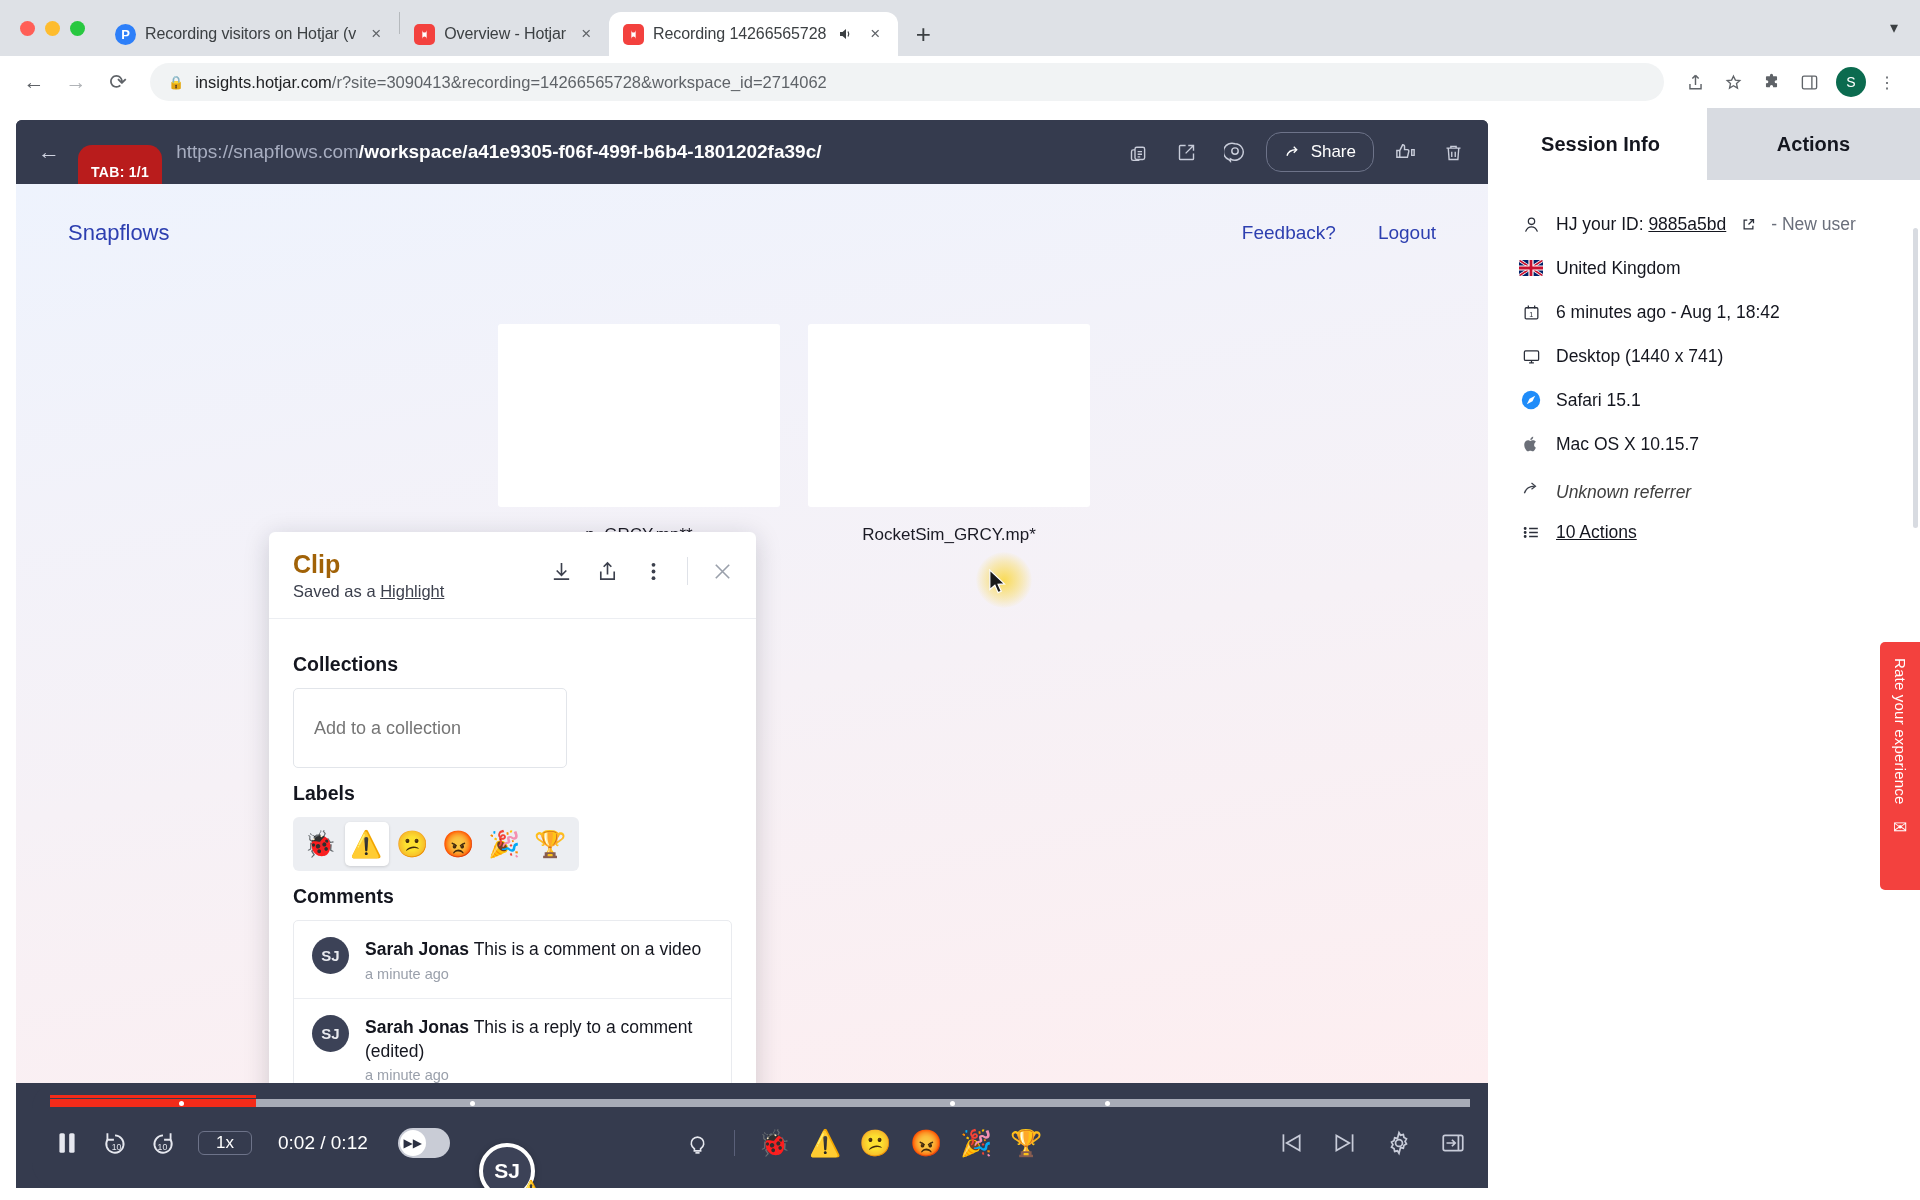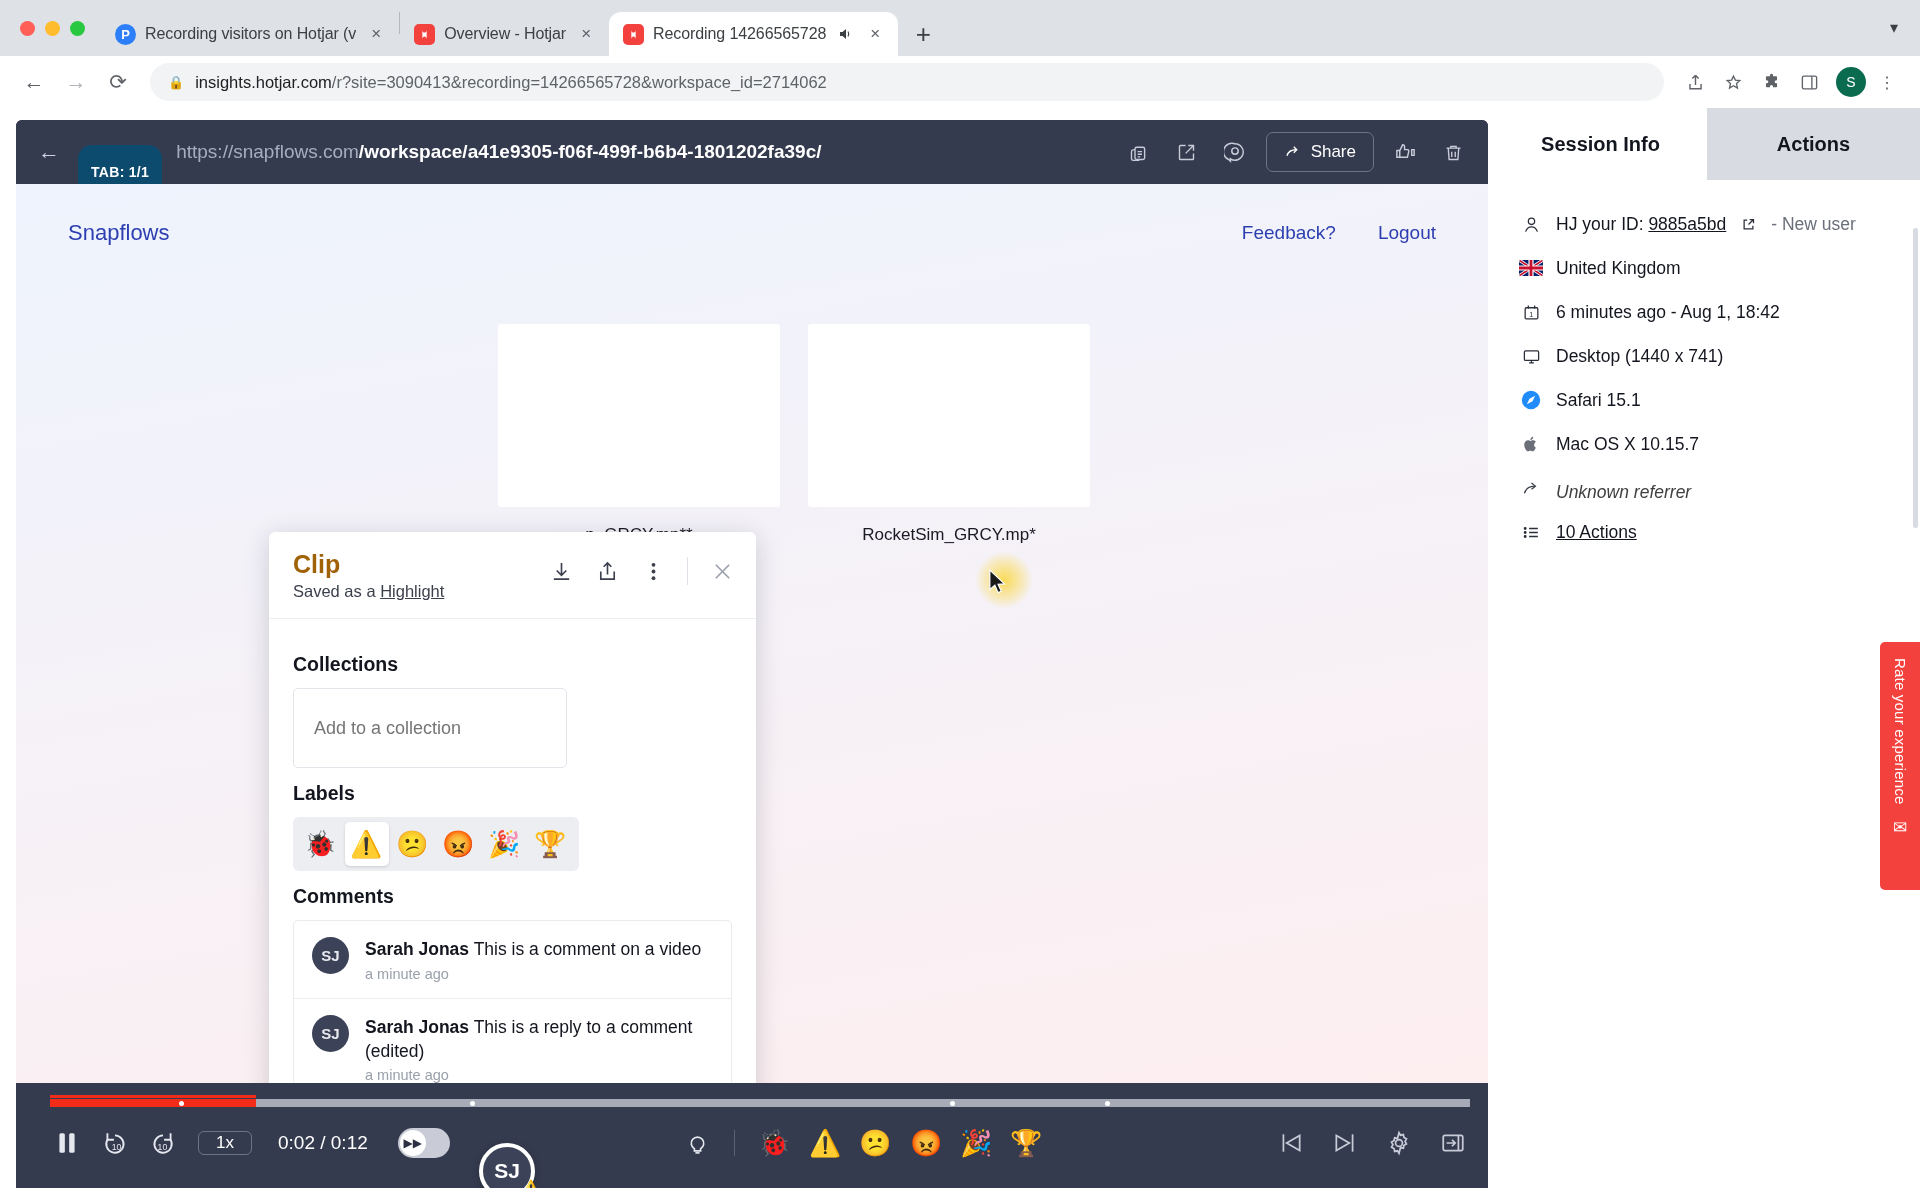--- a/index.html
+++ b/index.html
@@ -64,27 +64,27 @@
 
   
   .page { width: 1920px; height: 1092px; background: #ffffff; display: flex; position: relative; }
 
   
   .player { width: 1494px; height: 1092px; position: relative; background: #ffffff; padding: 12px 0 0 16px; }
   .player-inner { width: 1472px; height: 1068px; background: #353b4e; border-radius: 6px 6px 0 0; position: relative; overflow: hidden;}
 
   .pheader { height: 64px; background: #353b4e; display: flex; align-items: center; padding: 0 18px; gap: 14px; }
   .pback { width: 30px; color: #cfd3e0; font-size: 22px; display:flex;align-items:center;justify-content:center;}
-  .tabpill { background: #0c4a6e; color: #ffffff; font-size: 14px; font-weight: bold;
+  .tabpill { background: #b91c1c; color: #ffffff; font-size: 14px; font-weight: bold;
              padding: 19px 13px; border-radius: 14px; letter-spacing: .3px; margin-top: 40px; }
   .purl { flex: 1; font-size: 19px; color: #ffffff; white-space: nowrap; overflow: hidden; }
   .purl .u-dim { color: #a7adc0; font-weight: normal; }
   .purl .u-bold { font-weight: bold; color: #ffffff; }
   .pico { width: 34px; height: 34px; display:flex;align-items:center;justify-content:center; color:#c8ccd9; }
-  .share-btn { display:flex;align-items:center;gap:9px; border:1px solid #6d7389; border-radius: 7px;
+  .share-btn { display:flex;align-items:center;gap:9px; border:1px solid #6d7389; border-radius: 15px;
                color:#ffffff; font-size:17px; padding: 9px 17px; }
 
   .viewport { position: absolute; top: 64px; left: 0; right: 0; bottom: 105px; overflow: hidden;
               background: linear-gradient(170deg,#eef3fd 0%, #f6f1f6 55%, #fdeef0 100%); }
 
   .sf-top { display: flex; align-items: center; justify-content: space-between; padding: 36px 52px 0 52px; }
   .sf-logo { color: #2d3fb0; font-size: 22px; }
   .sf-links { display: flex; gap: 42px; }
   .sf-links span { color: #2d3fb0; font-size: 19px; }
 

